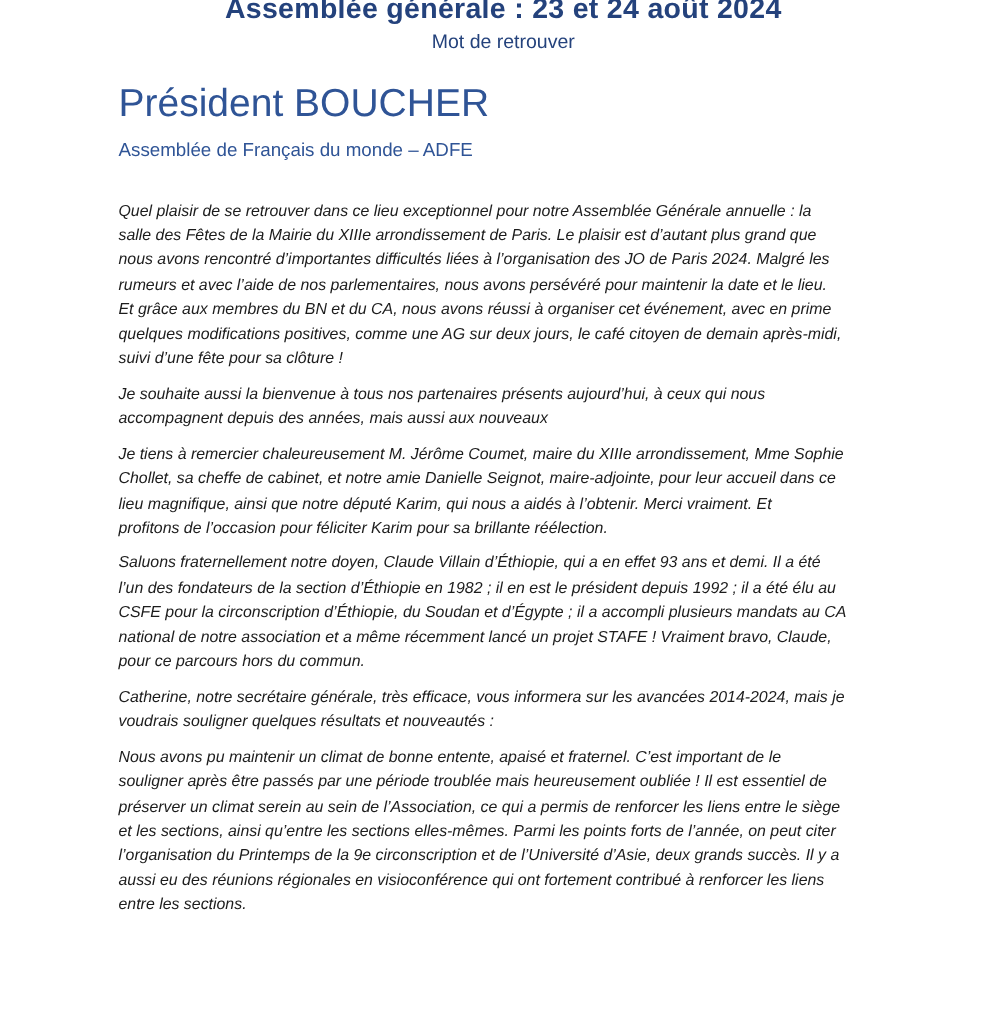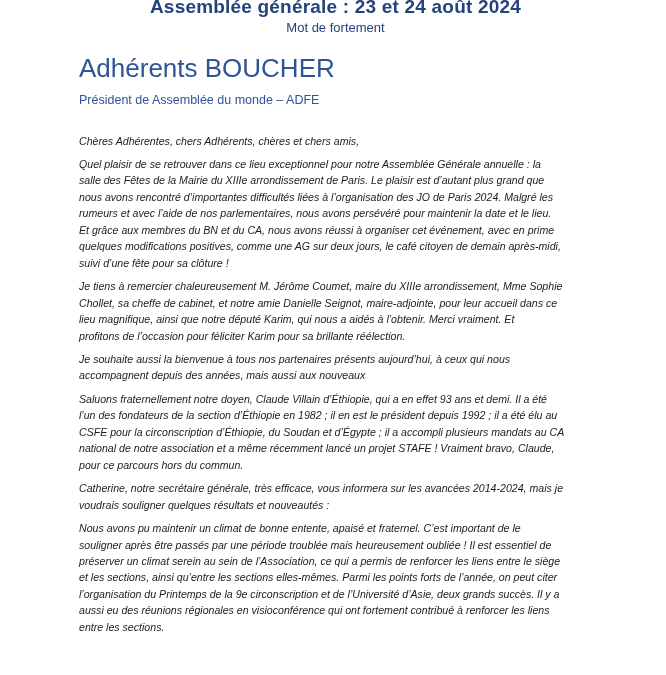--- a/index.html
+++ b/index.html
@@ -64,43 +64,42 @@
     white-space: pre;
   }
 </style>
 </head>
 <body>
 
 <div class="page">
 
   <div class="doc-header">
     <h1 class="doc-title">Assemblée générale : 23 et 24 août 2024</h1>
-    <h2 class="doc-subtitle">Mot de fortement</h2>
+    <h2 class="doc-subtitle">Mot de retrouver</h2>
   </div>
 
   <div>
-    <div class="author-name">Adhérents BOUCHER</div>
-    <div class="author-role">Président de Assemblée du monde – ADFE</div>
+    <div class="author-name">Président BOUCHER</div>
+    <div class="author-role">Assemblée de Français du monde – ADFE</div>
   </div>
 
   <div class="letter">
-    <p>Chères Adhérentes, chers Adhérents, chères et chers amis,</p>
     <p>Quel plaisir de se retrouver dans ce lieu exceptionnel pour notre Assemblée Générale annuelle : la
 salle des Fêtes de la Mairie du XIIIe arrondissement de Paris. Le plaisir est d’autant plus grand que
 nous avons rencontré d’importantes difficultés liées à l’organisation des JO de Paris 2024. Malgré les
 rumeurs et avec l’aide de nos parlementaires, nous avons persévéré pour maintenir la date et le lieu.
 Et grâce aux membres du BN et du CA, nous avons réussi à organiser cet événement, avec en prime
 quelques modifications positives, comme une AG sur deux jours, le café citoyen de demain après-midi,
 suivi d’une fête pour sa clôture !</p>
+    <p>Je souhaite aussi la bienvenue à tous nos partenaires présents aujourd’hui, à ceux qui nous
+accompagnent depuis des années, mais aussi aux nouveaux</p>
     <p>Je tiens à remercier chaleureusement M. Jérôme Coumet, maire du XIIIe arrondissement, Mme Sophie
 Chollet, sa cheffe de cabinet, et notre amie Danielle Seignot, maire-adjointe, pour leur accueil dans ce
 lieu magnifique, ainsi que notre député Karim, qui nous a aidés à l’obtenir. Merci vraiment. Et
 profitons de l’occasion pour féliciter Karim pour sa brillante réélection.</p>
-    <p>Je souhaite aussi la bienvenue à tous nos partenaires présents aujourd’hui, à ceux qui nous
-accompagnent depuis des années, mais aussi aux nouveaux</p>
     <p>Saluons fraternellement notre doyen, Claude Villain d’Éthiopie, qui a en effet 93 ans et demi. Il a été
 l’un des fondateurs de la section d’Éthiopie en 1982 ; il en est le président depuis 1992 ; il a été élu au
 CSFE pour la circonscription d’Éthiopie, du Soudan et d’Égypte ; il a accompli plusieurs mandats au CA
 national de notre association et a même récemment lancé un projet STAFE ! Vraiment bravo, Claude,
 pour ce parcours hors du commun.</p>
     <p>Catherine, notre secrétaire générale, très efficace, vous informera sur les avancées 2014-2024, mais je
 voudrais souligner quelques résultats et nouveautés :</p>
     <p>Nous avons pu maintenir un climat de bonne entente, apaisé et fraternel. C’est important de le
 souligner après être passés par une période troublée mais heureusement oubliée ! Il est essentiel de
 préserver un climat serein au sein de l’Association, ce qui a permis de renforcer les liens entre le siège

